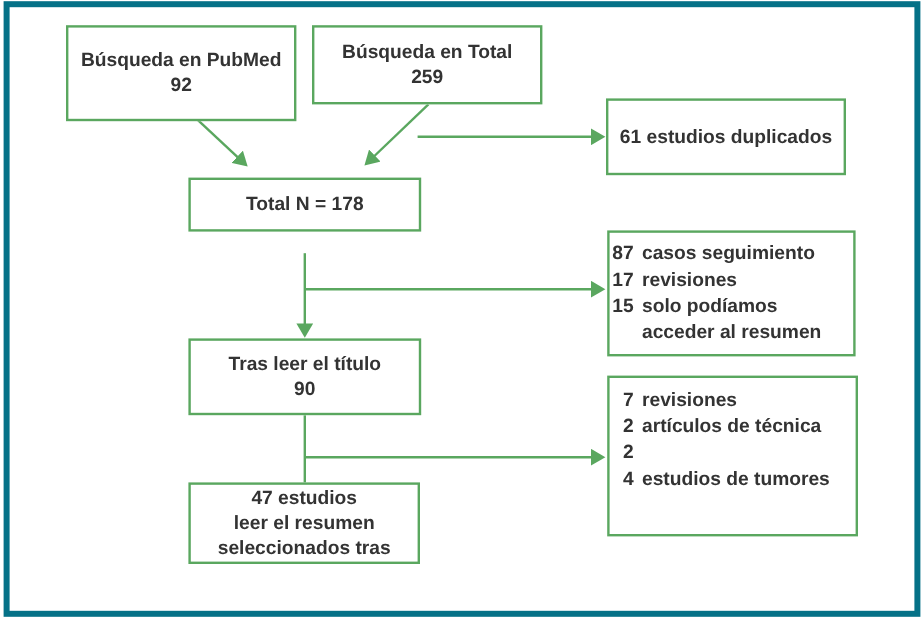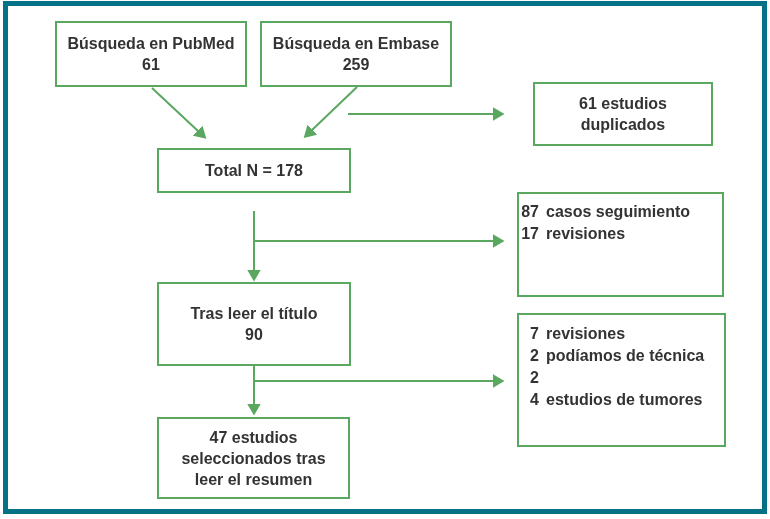--- a/index.html
+++ b/index.html
@@ -37,21 +37,20 @@
   .node.center{
     display:flex;
     flex-direction:column;
     align-items:center;
     justify-content:center;
     text-align:center;
     line-height:21px;
   }
   .node.list{
     line-height:22px;
-    margin-left:11px;
   }
   .node.list .item{
     display:flex;
     align-items:flex-start;
   }
   .node.list .num{
     flex:none;
     width:19px;
     text-align:right;
   }
@@ -97,70 +96,74 @@
       <line x1="254" y1="241" x2="493" y2="241" marker-end="url(#ah)"></line>
     </g>
     <g>
       <line x1="254" y1="346" x2="254" y2="404" marker-end="url(#ah)"></line>
     </g>
     <g>
       <line x1="254" y1="381" x2="493" y2="381" marker-end="url(#ah)"></line>
     </g>
   </svg>
 
-  <div class="node center" style="left:55px;top:21px;width:192px;height:66px">
+  <div class="node center" style="left:55px;top:21px;width:192px;height:80px">
     <div class="ln">Búsqueda en PubMed</div>
-    <div class="ln">61</div>
+    <div class="ln">92</div>
   </div>
 
   <div class="node center" style="left:260px;top:21px;width:192px;height:66px">
-    <div class="ln">Búsqueda en Embase</div>
+    <div class="ln">Búsqueda en Total</div>
     <div class="ln">259</div>
   </div>
 
-  <div class="node center" style="left:533px;top:82px;width:180px;height:64px">
+  <div class="node center" style="left:505px;top:82px;width:200px;height:64px">
     <div class="ln">61 estudios duplicados</div>
   </div>
 
   <div class="node center" style="left:157px;top:148px;width:194px;height:45px">
     <div class="ln">Total N = 178</div>
   </div>
 
   <div class="node list" style="left:506px;top:192px;width:207px;height:105px;padding:7px 2px 0 1px">
     <div class="item">
       <span class="num">87</span>
       <span class="lbl">casos seguimiento</span>
     </div>
     <div class="item">
       <span class="num">17</span>
       <span class="lbl">revisiones</span>
     </div>
+    <div class="item">
+      <span class="num">15</span>
+      <span class="lbl">solo podíamos acceder al resumen</span>
+    </div>
   </div>
 
-  <div class="node center" style="left:157px;top:282px;width:194px;height:84px">
+  <div class="node center" style="left:157px;top:282px;width:194px;height:64px">
     <div class="ln">Tras leer el título</div>
     <div class="ln">90</div>
   </div>
 
   <div class="node list" style="left:506px;top:313px;width:209px;height:134px;padding:8px 2px 0 1px">
     <div class="item">
       <span class="num">7</span>
       <span class="lbl">revisiones</span>
     </div>
     <div class="item">
       <span class="num">2</span>
-      <span class="lbl">podíamos de técnica</span>
+      <span class="lbl">artículos de técnica</span>
     </div>
     <div class="item">
       <span class="num">2</span>
     </div>
     <div class="item">
       <span class="num">4</span>
       <span class="lbl">estudios de tumores</span>
     </div>
   </div>
 
-  <div class="node center" style="left:157px;top:417px;width:193px;height:82px">
+  <div class="node center" style="left:157px;top:402px;width:193px;height:68px">
     <div class="ln">47 estudios</div>
+    <div class="ln">leer el resumen</div>
     <div class="ln">seleccionados tras</div>
-    <div class="ln">leer el resumen</div>
   </div>
 </div>
 
 </body></html>

